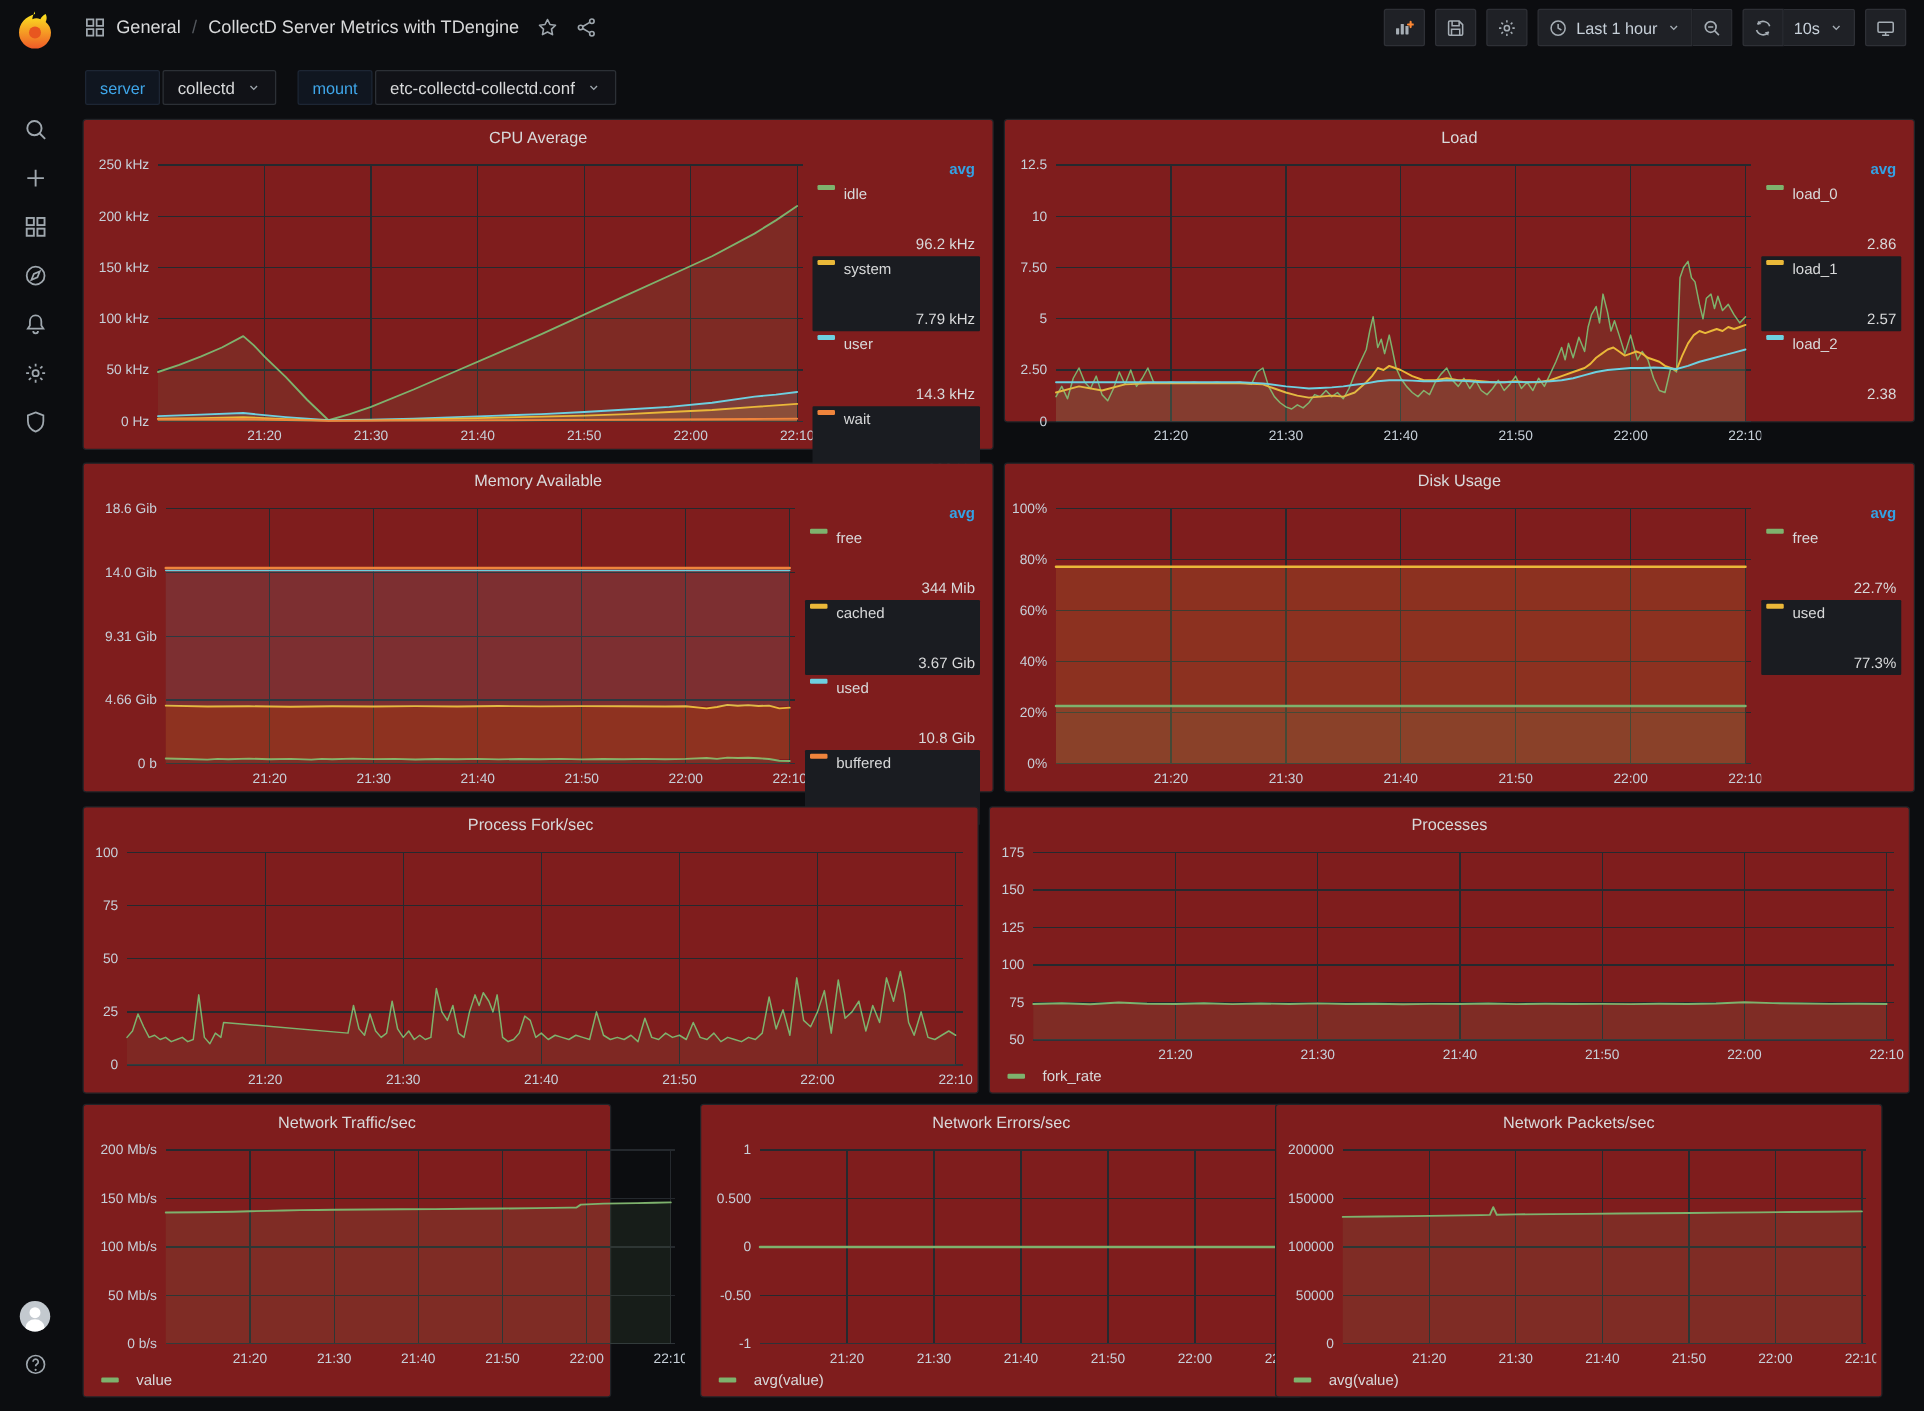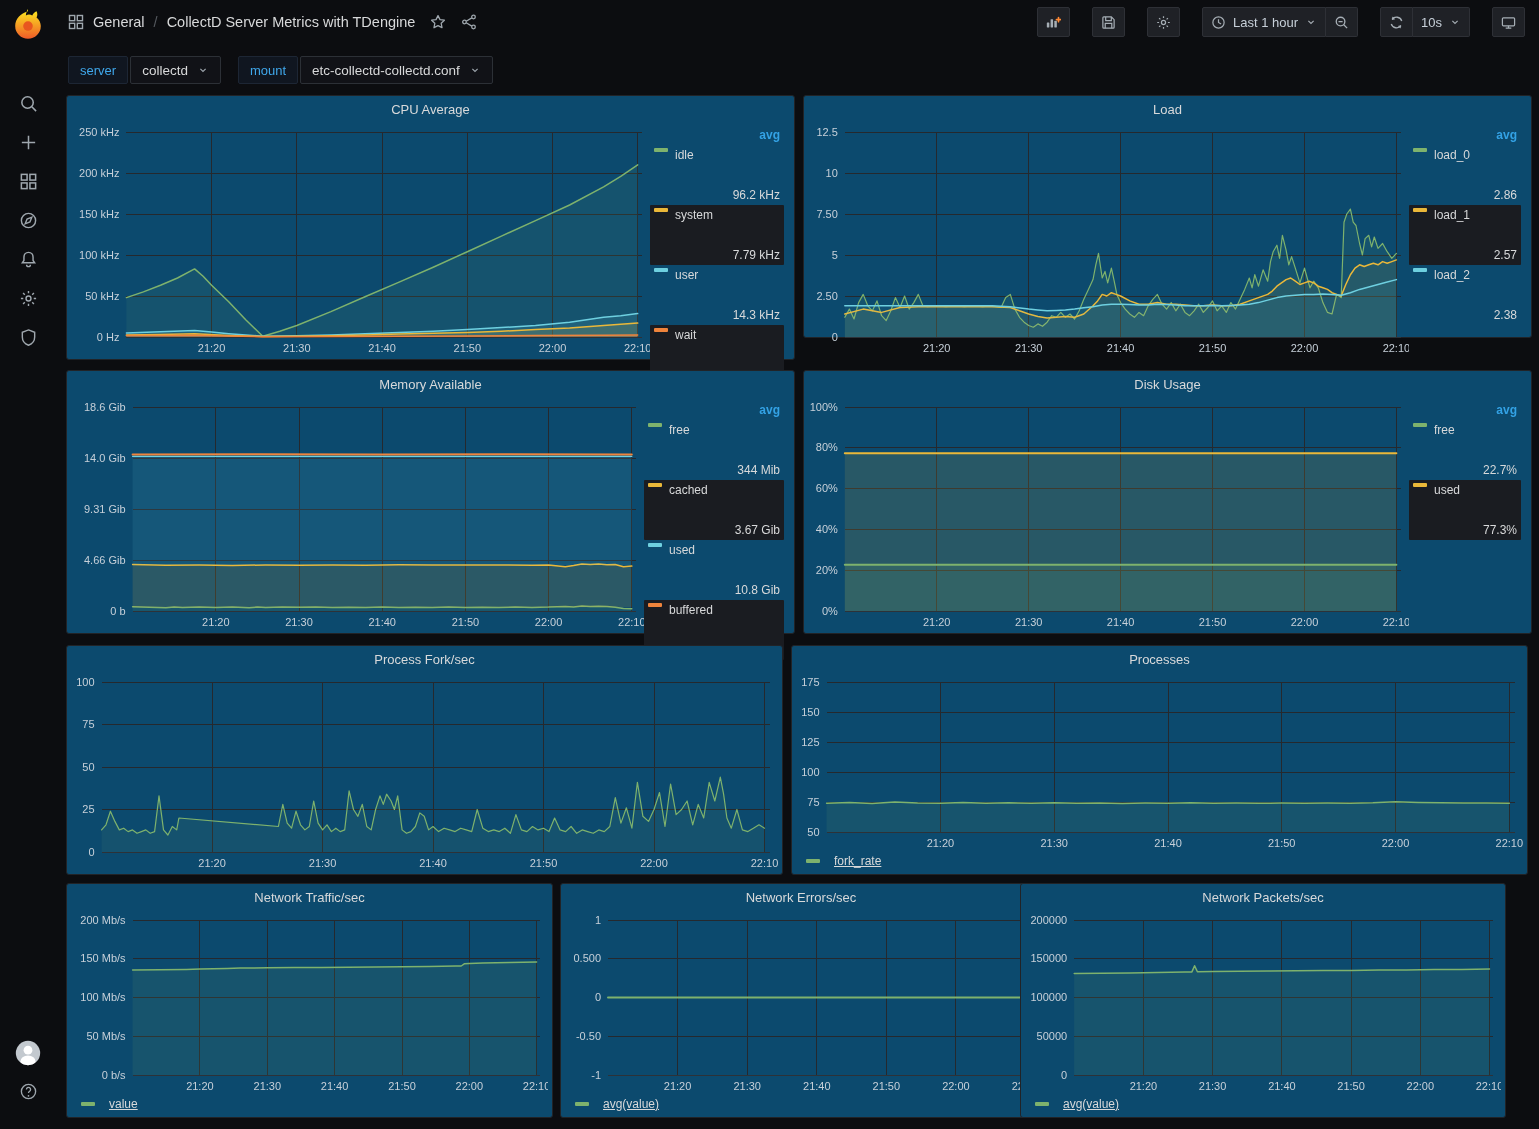--- a/index.html
+++ b/index.html
@@ -22,52 +22,52 @@
   
   .topnav { position:absolute; left:56px; top:0; right:0; height:44px; display:flex; align-items:center; padding:0 14px 0 12px; }
   .crumb { display:flex; align-items:center; gap:9px; font-size:14.5px; color:#d8d9da; }
   .crumb .icon16 { color:#9fa7ae; display:flex; }
   .icon16 svg { width:16px; height:16px; }
   .icon14 svg { width:14px; height:14px; }
   .crumb-link { cursor:pointer; }
   .crumb-sep { color:#55595f; }
   .crumb-action { color:#9fa7ae; display:flex; margin-left:6px; cursor:pointer; }
   .spacer { flex:1; }
-  .toolbar { display:flex; align-items:center; gap:22px; }
+  .toolbar { display:flex; align-items:center; gap:8px; }
   .btn { display:flex; align-items:center; justify-content:center; gap:7px; height:30px; min-width:32px; padding:0 8px;
          background:#1f2126; border:1px solid #2e3036; border-radius:2px; color:#a6aeb5; font-size:13px; cursor:pointer; }
   .btn svg { width:15px; height:15px; }
   .btn .lbl { color:#c7d0d9; }
   .btn-group { display:flex; }
   .btn-group .btn { border-radius:0; border-left-width:0; }
   .btn-group .btn:first-child { border-radius:2px 0 0 2px; border-left-width:1px; }
   .btn-group .btn:last-child { border-radius:0 2px 2px 0; }
   .caret svg { width:12px; height:12px; }
   
   .submenu { position:absolute; left:56px; top:54px; right:0; height:32px; display:flex; align-items:center; padding:0 12px; gap:17px; }
   .var-pair { display:flex; align-items:center; gap:2px; }
   .var-label { height:28px; display:flex; align-items:center; padding:0 11px; background:#101620; border:1px solid #1d2634; color:#3fa7ea; font-size:13px; border-radius:2px; }
   .var-value { height:28px; display:flex; align-items:center; gap:9px; padding:0 11px; background:#111217; border:1px solid #2c3036; color:#d8d9da; font-size:13.5px; border-radius:2px; cursor:pointer; }
   .var-value .caret { color:#9fa7ae; display:flex; }
   
-  .panel { position:absolute; background:#0c4a6e; border:1px solid #212327; border-radius:3px; display:flex; flex-direction:column; }
+  .panel { position:absolute; background:#7f1d1d; border:1px solid #212327; border-radius:3px; display:flex; flex-direction:column; }
   .panel-header { height:26px; flex:0 0 26px; display:flex; align-items:center; justify-content:center; font-size:13px; font-weight:500; color:#d8d9da; cursor:pointer; }
   .panel-body { flex:1; display:flex; min-height:0; padding:0 4px 2px 4px; }
   .panel-body.col { flex-direction:column; }
   .chart-area { flex:1; min-width:0; min-height:0; position:relative; cursor:crosshair; }
   svg text { font-family:"Liberation Sans", sans-serif; font-size:11px; fill:#c7d0d9; }
   
   .legend-right { flex:0 0 auto; padding:6px 6px 0 0; }
   .lg-head { text-align:right; color:#33a2e5; font-weight:700; font-size:12px; padding:0 4px 3px 0; }
   .lg-row { display:flex; align-items:flex-start; font-size:12px; padding:3px 4px; cursor:pointer; border-radius:1px; }
   .lg-row.alt { background:#1a1c21; }
   .lg-swatch { display:inline-block; width:14px; height:4px; border-radius:1px; flex:0 0 auto; }
   .lg-name { margin-left:7px; color:#d8d9da; }
   .lg-val { margin-left:auto; padding-left:10px; color:#d8d9da;margin-top:40px; }
-  .legend-bottom { flex:0 0 20px; display:flex; gap:14px; padding:0 0 3px 10px; font-size:12px;text-decoration:underline; }
+  .legend-bottom { flex:0 0 20px; display:flex; gap:14px; padding:0 0 3px 10px; font-size:12px; }
   .lb-item { display:inline-flex; align-items:center; gap:7px; cursor:pointer; }
 </style>
 </head>
 <body>
 
 <div class="sidebar">
   <div class="logo">
     <svg width="32" height="32" viewBox="0 0 30 30">
       <defs>
           <linearGradient id="lg" x1="0" y1="0" x2="0" y2="1">
@@ -603,21 +603,21 @@
         </svg></div>
     <div class="legend-bottom">
         <span class="lb-item">
           <span class="lg-swatch" style="background: rgb(126, 178, 109);"></span>
           <span class="lg-name">fork_rate</span>
         </span>
       </div>
   </div>
 </div>
 
-<div class="panel" style="left:66px;top:883px;width:487px;height:235px">
+<div class="panel" style="left:66px;top:883px;width:423px;height:235px">
   <div class="panel-header">Network Traffic/sec</div>
   <div class="panel-body col">
     <div class="chart-area"><svg width="477" height="185">
           <line x1="61.6" y1="165.0" x2="469" y2="165.0" stroke="#25292e" stroke-width="1" shape-rendering="crispEdges"></line>
           <text x="54.6" y="168.5" text-anchor="end">0 b/s</text>
           <line x1="61.6" y1="126.3" x2="469" y2="126.3" stroke="#25292e" stroke-width="1" shape-rendering="crispEdges"></line>
           <text x="54.6" y="129.8" text-anchor="end">50 Mb/s</text>
           <line x1="61.6" y1="87.5" x2="469" y2="87.5" stroke="#25292e" stroke-width="1" shape-rendering="crispEdges"></line>
           <text x="54.6" y="91.0" text-anchor="end">100 Mb/s</text>
           <line x1="61.6" y1="48.8" x2="469" y2="48.8" stroke="#25292e" stroke-width="1" shape-rendering="crispEdges"></line>

